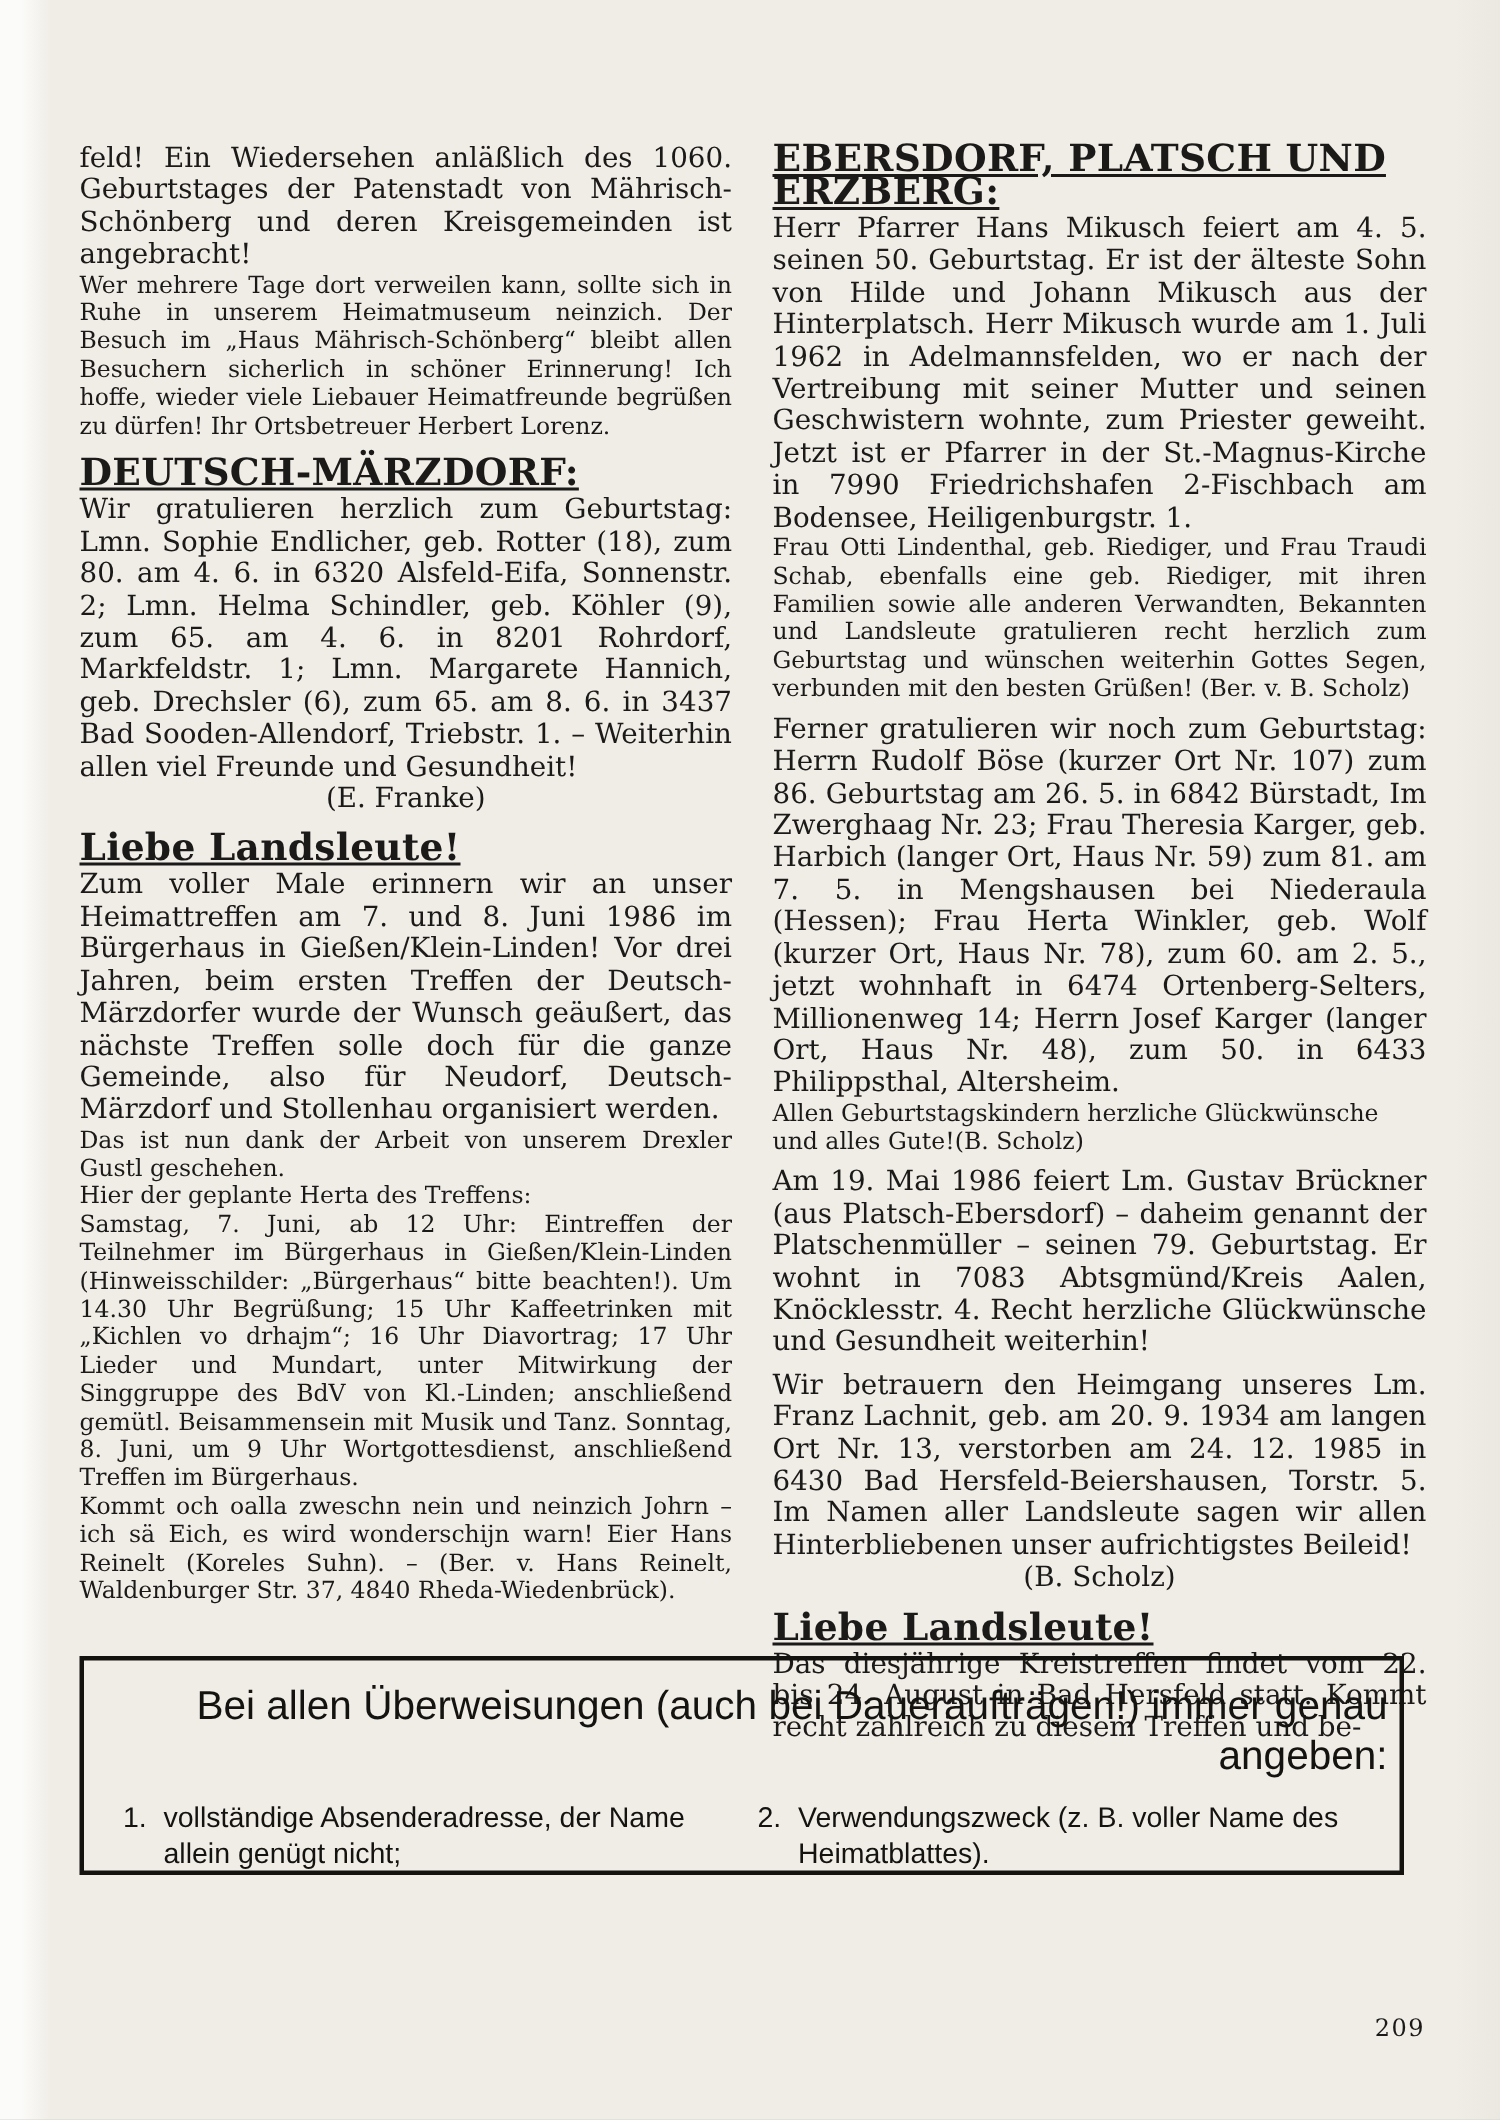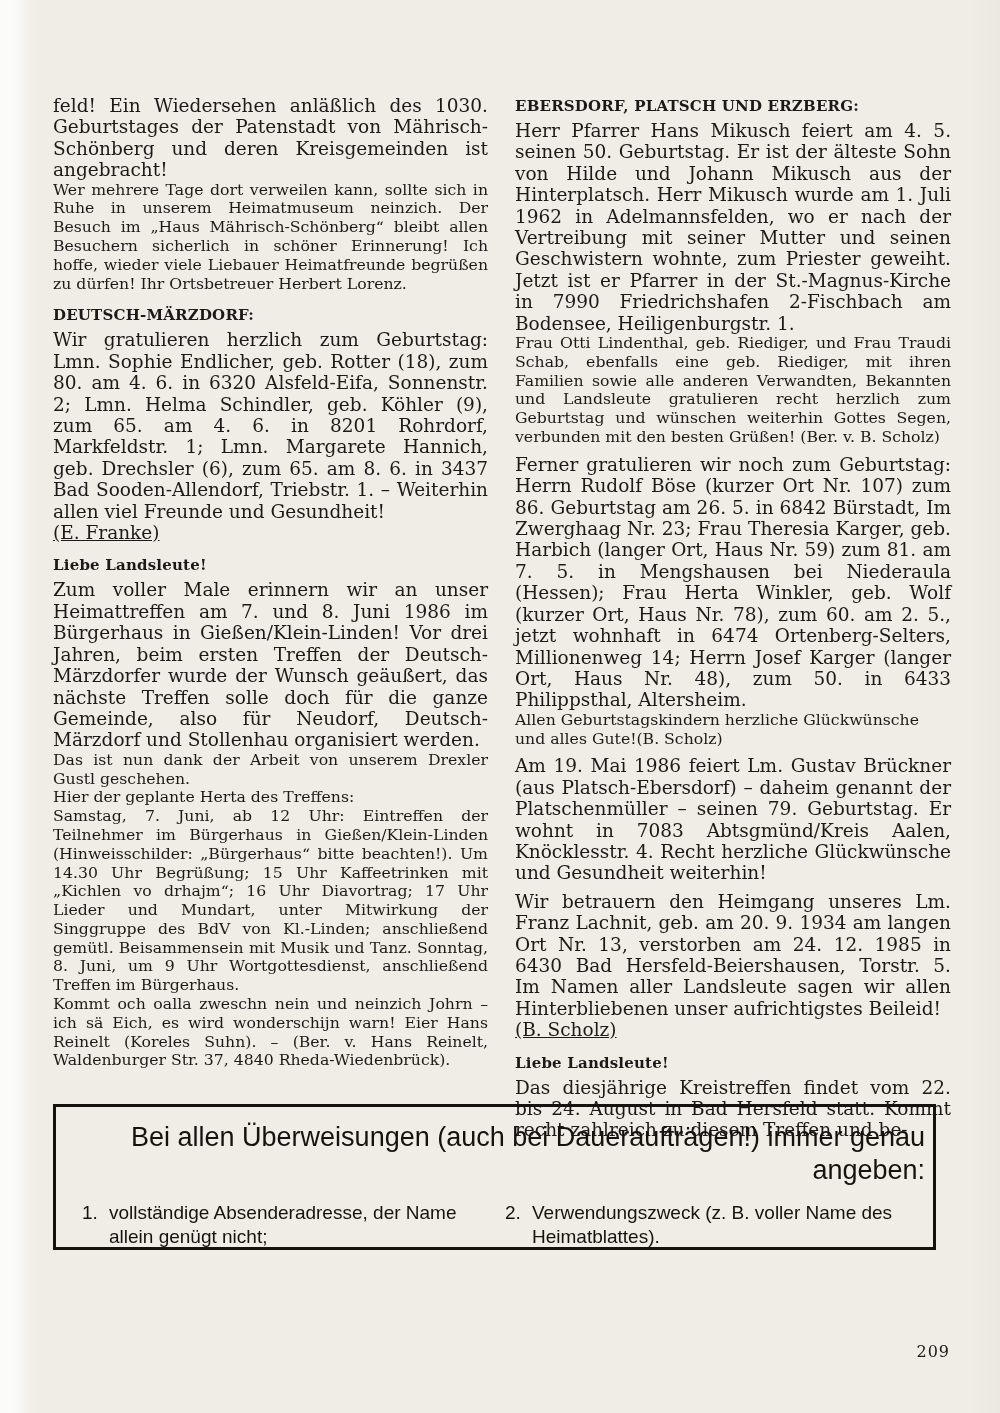--- a/index.html
+++ b/index.html
@@ -17,26 +17,27 @@
     text-align:justify;
   }
   .col-left{left:53px;}
   .col-right{left:515px;width:436px;}
   .para{margin:0;}
   .para.lg{font-size:18.5px;line-height:21.4px;}
   .para.sm{font-size:15.7px;line-height:18.8px;}
   .para.gap{margin-top:7px;}
   .heading{
     margin:11px 0 3px 0;
-    font-size:15px;line-height:22px;
+    font-size:25px;line-height:22px;
     font-weight:bold;letter-spacing:0.2px;
     text-align:left;
+    text-decoration:underline;
   }
   .heading.first{margin-top:0;}
-  .sig{text-align:left;text-decoration:underline;}
+  .sig{text-align:center;}
   .splitline{display:flex;justify-content:flex-start;}
   strong{font-weight:normal;}
   .notice-box{
     position:absolute;left:53px;top:1104px;width:883px;height:146px;
     border:3px solid #14130f;
     font-family:"Liberation Sans", sans-serif;
     color:#141310;
     box-sizing:border-box;
   }
   .notice-title{
@@ -58,21 +59,21 @@
   .page-number{
     position:absolute;top:1342px;right:50px;
     font-size:16px;letter-spacing:1px;
   }
 </style>
 </head>
 <body>
 
 <div class="page">
   <div class="col col-left">
-      <p class="para lg"><span>feld! Ein Wiedersehen anläßlich des 1030. Geburtstages der Patenstadt von Mährisch-Schönberg und deren Kreisgemeinden ist angebracht!</span></p>
+      <p class="para lg"><span>feld! Ein Wiedersehen anläßlich des 1060. Geburtstages der Patenstadt von Mährisch-Schönberg und deren Kreisgemeinden ist angebracht!</span></p>
       <p class="para sm"><span>Wer mehrere Tage dort verweilen kann, sollte sich in Ruhe in unserem Heimatmuseum neinzich. Der Besuch im </span><strong>„Haus Mährisch-Schönberg“</strong><span> bleibt allen Besuchern sicherlich in schöner Erinnerung! Ich hoffe, wieder viele Liebauer Heimatfreunde begrüßen zu dürfen! Ihr Ortsbetreuer Herbert Lorenz.</span></p>
       <h3 class="heading">DEUTSCH-MÄRZDORF:</h3>
       <p class="para lg"><span>Wir gratulieren herzlich zum Geburtstag: Lmn. </span><strong>Sophie Endlicher,</strong><span> geb. Rotter (18), zum 80. am 4. 6. in 6320 Alsfeld-Eifa, Sonnenstr. 2; Lmn. </span><strong>Helma Schindler,</strong><span> geb. Köhler (9), zum 65. am 4. 6. in 8201 Rohrdorf, Markfeldstr. 1; Lmn. </span><strong>Margarete Hannich,</strong><span> geb. Drechsler (6), zum 65. am 8. 6. in 3437 Bad Sooden-Allendorf, Triebstr. 1. – Weiterhin allen viel Freunde und Gesundheit!</span></p>
       <p class="para sig lg">(E. Franke)</p>
       <h3 class="heading">Liebe Landsleute!</h3>
       <p class="para lg"><span>Zum voller Male erinnern wir an </span><strong>unser Heimattreffen am 7. und 8. Juni 1986 im Bürgerhaus in Gießen/Klein-Linden!</strong><span> Vor drei Jahren, beim ersten Treffen der Deutsch-Märzdorfer wurde der Wunsch geäußert, das nächste Treffen solle doch für die ganze Gemeinde, also für Neudorf, Deutsch-Märzdorf und Stollenhau organisiert werden.</span></p>
       <p class="para sm"><span>Das ist nun dank der Arbeit von unserem Drexler Gustl geschehen.</span></p>
       <p class="para sm"><span>Hier der geplante Herta des Treffens:</span></p>
       <p class="para sm"><strong>Samstag, 7. Juni,</strong><span> ab 12 Uhr: Eintreffen der Teilnehmer im Bürgerhaus in Gießen/Klein-Linden (Hinweisschilder: „Bürgerhaus“ bitte beachten!). Um 14.30 Uhr Begrüßung; 15 Uhr Kaffeetrinken mit „Kichlen vo drhajm“; 16 Uhr Diavortrag; 17 Uhr Lieder und Mundart, unter Mitwirkung der Singgruppe des BdV von Kl.-Linden; anschließend gemütl. Beisammensein mit Musik und Tanz. </span><strong>Sonntag, 8. Juni,</strong><span> um 9 Uhr Wortgottesdienst, anschließend Treffen im Bürgerhaus.</span></p>
       <p class="para sm"><span>Kommt och oalla zweschn nein und neinzich Johrn – ich sä Eich, es wird wonderschijn warn! Eier Hans Reinelt (Koreles Suhn). – (Ber. v. Hans Reinelt, Waldenburger Str. 37, 4840 Rheda-Wiedenbrück).</span></p>

